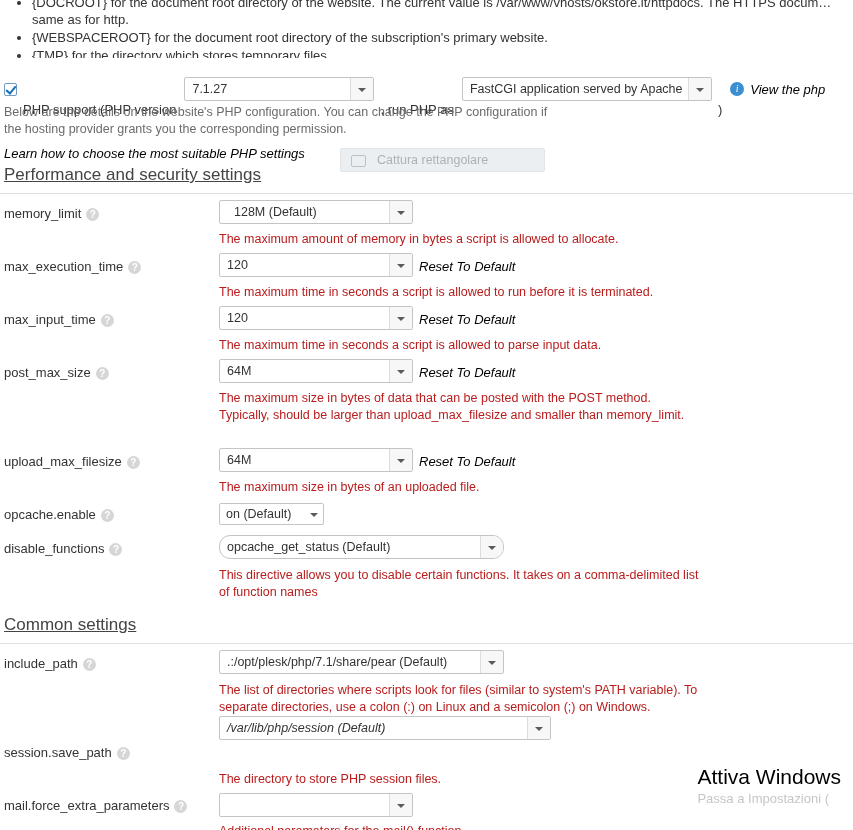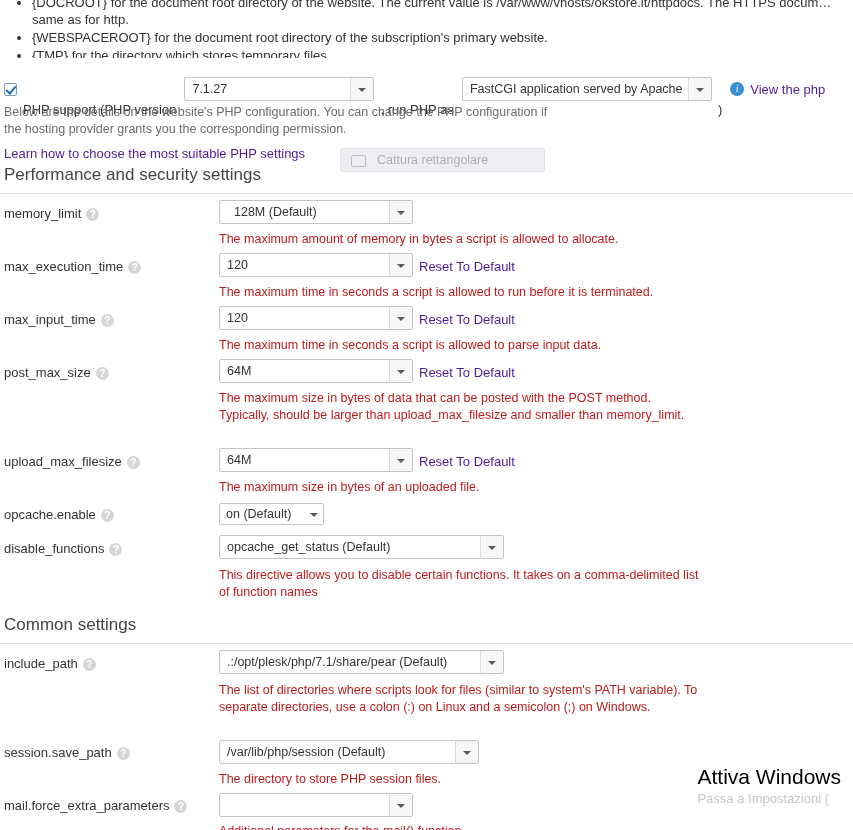--- a/index.html
+++ b/index.html
@@ -154,23 +154,24 @@
     color: #ffffff;
     font-size: 10px;
     line-height: 13px;
     text-align: center;
     font-weight: bold;
     vertical-align: middle;
     margin-left: 5px;
     cursor: help;
   }
   .lnk {
-    color: #4c1d95;
+    color: #000000;
     text-decoration: none;
     cursor: pointer;
+    font-style: italic;
   }
 
   
   .hint-block {
     position: absolute;
     top: 104px;
     left: 4px;
     width: 560px;
     color: #6b6b6b;
     font-size: 12.5px;
@@ -210,20 +211,21 @@
     border-radius: 2px;
   }
 
   
   .section-title {
     position: absolute;
     left: 4px;
     font-size: 17px;
     color: #444;
     font-weight: normal;
+    text-decoration: underline;
   }
   .hr {
     position: absolute;
     left: 0;
     width: 860px;
     height: 1px;
     background: #e0e0e0;
   }
 
   
@@ -362,42 +364,42 @@
     <span>opcache.enable</span><span class="help-q">?</span>
   </div>
   <span class="sel sel-sm ctl" style="top:503px; left:219px; width:105px;">
     <span>on (Default)</span>
     <span class="arrow"></span>
   </span>
 
   <div class="row-label" style="top:541px;">
     <span>disable_functions</span><span class="help-q">?</span>
   </div>
-  <span class="sel ctl" style="top:535px; left:219px; width:285px;">
+  <span class="sel ctl" style="top:535px; left:219px; width:285px;border-radius:11px;">
     <span>opcache_get_status (Default)</span>
     <span class="arrow"></span>
   </span>
   <div class="row-desc" style="top:567px; width:480px;">This directive allows you to disable certain functions. It takes on a comma-delimited list of function names</div>
 
   <div class="section-title" style="top:615px;">Common settings</div>
   <div class="hr" style="top:643px;"></div>
 
   <div class="row-label" style="top:656px;">
     <span>include_path</span><span class="help-q">?</span>
   </div>
   <span class="sel ctl" style="top:650px; left:219px; width:285px;">
     <span>.:/opt/plesk/php/7.1/share/pear (Default)</span>
     <span class="arrow"></span>
   </span>
   <div class="row-desc" style="top:682px; width:510px;">The list of directories where scripts look for files (similar to system's PATH variable). To separate directories, use a colon (:) on Linux and a semicolon (;) on Windows.</div>
 
   <div class="row-label" style="top:745px;">
     <span>session.save_path</span><span class="help-q">?</span>
   </div>
-  <span class="sel ctl" style="top:740px; left:219px; width:260px;">
+  <span class="sel ctl" style="top:716px; left:219px; width:332px;font-style:italic;">
     <span>/var/lib/php/session (Default)</span>
     <span class="arrow"></span>
   </span>
   <div class="row-desc" style="top:771px;">The directory to store PHP session files.</div>
 
   <div class="row-label" style="top:798px;">
     <span>mail.force_extra_parameters</span><span class="help-q">?</span>
   </div>
   <span class="sel ctl" style="top:793px; left:219px; width:194px;">
     <span></span>

